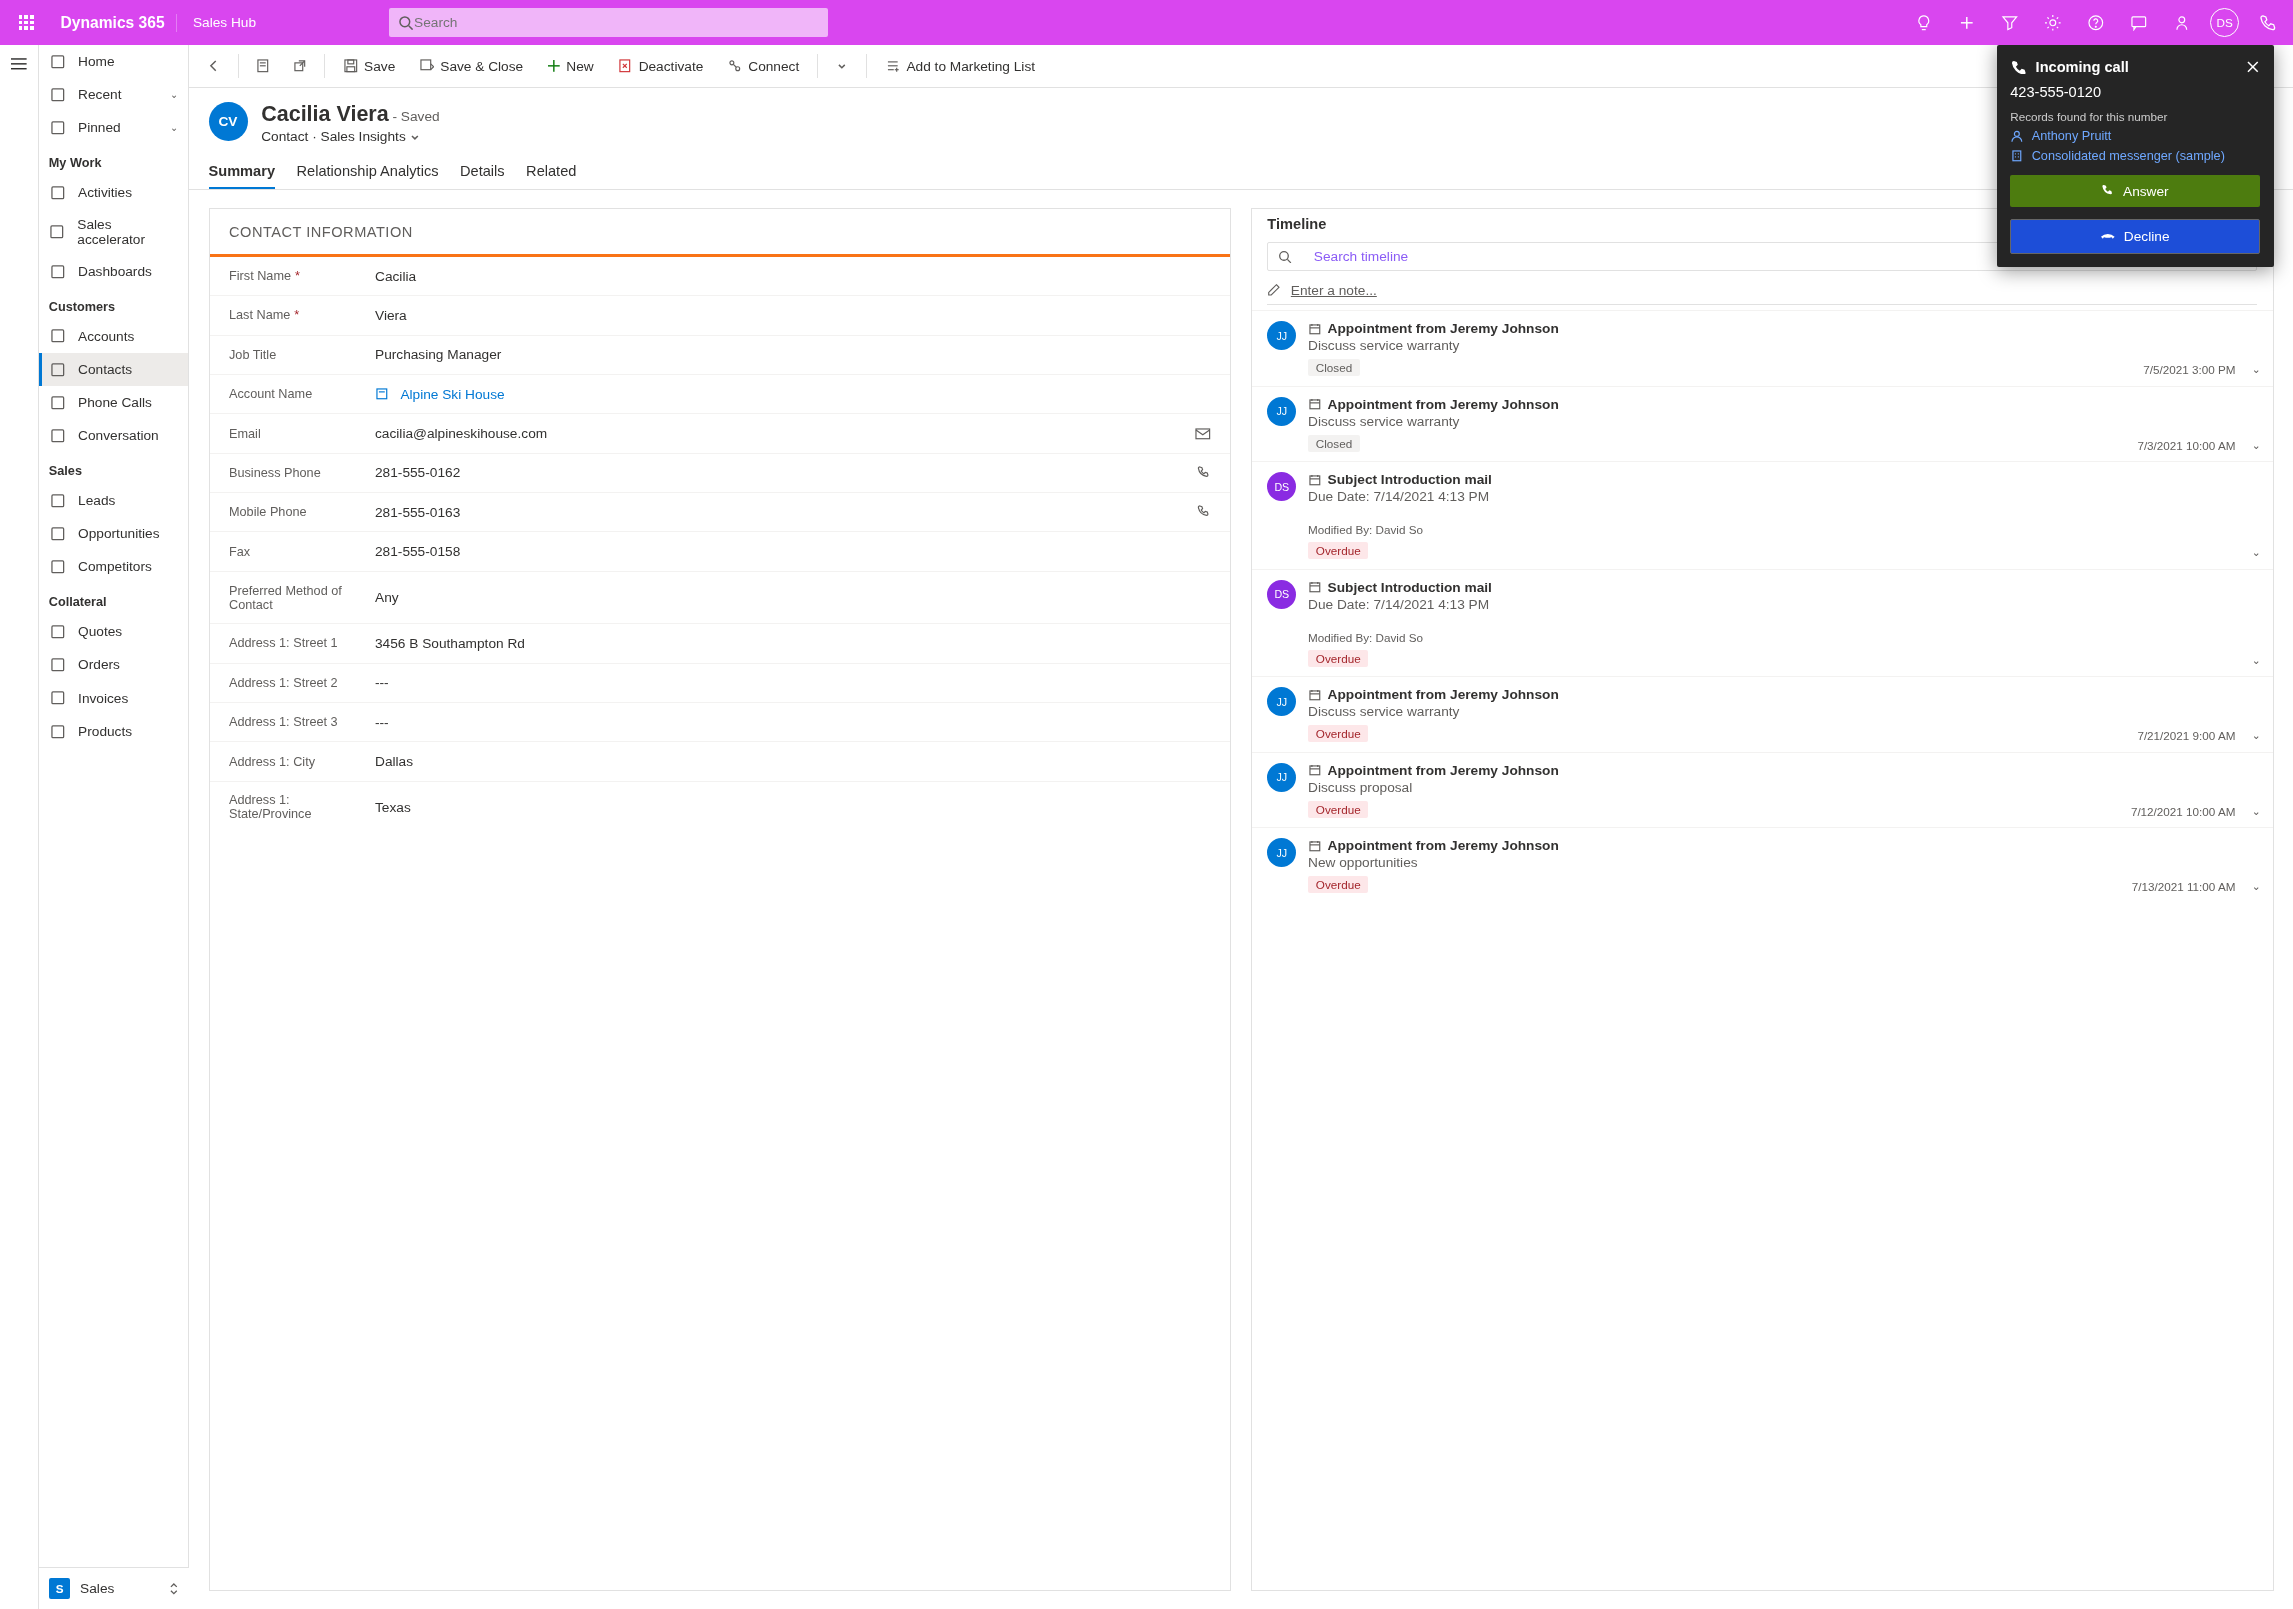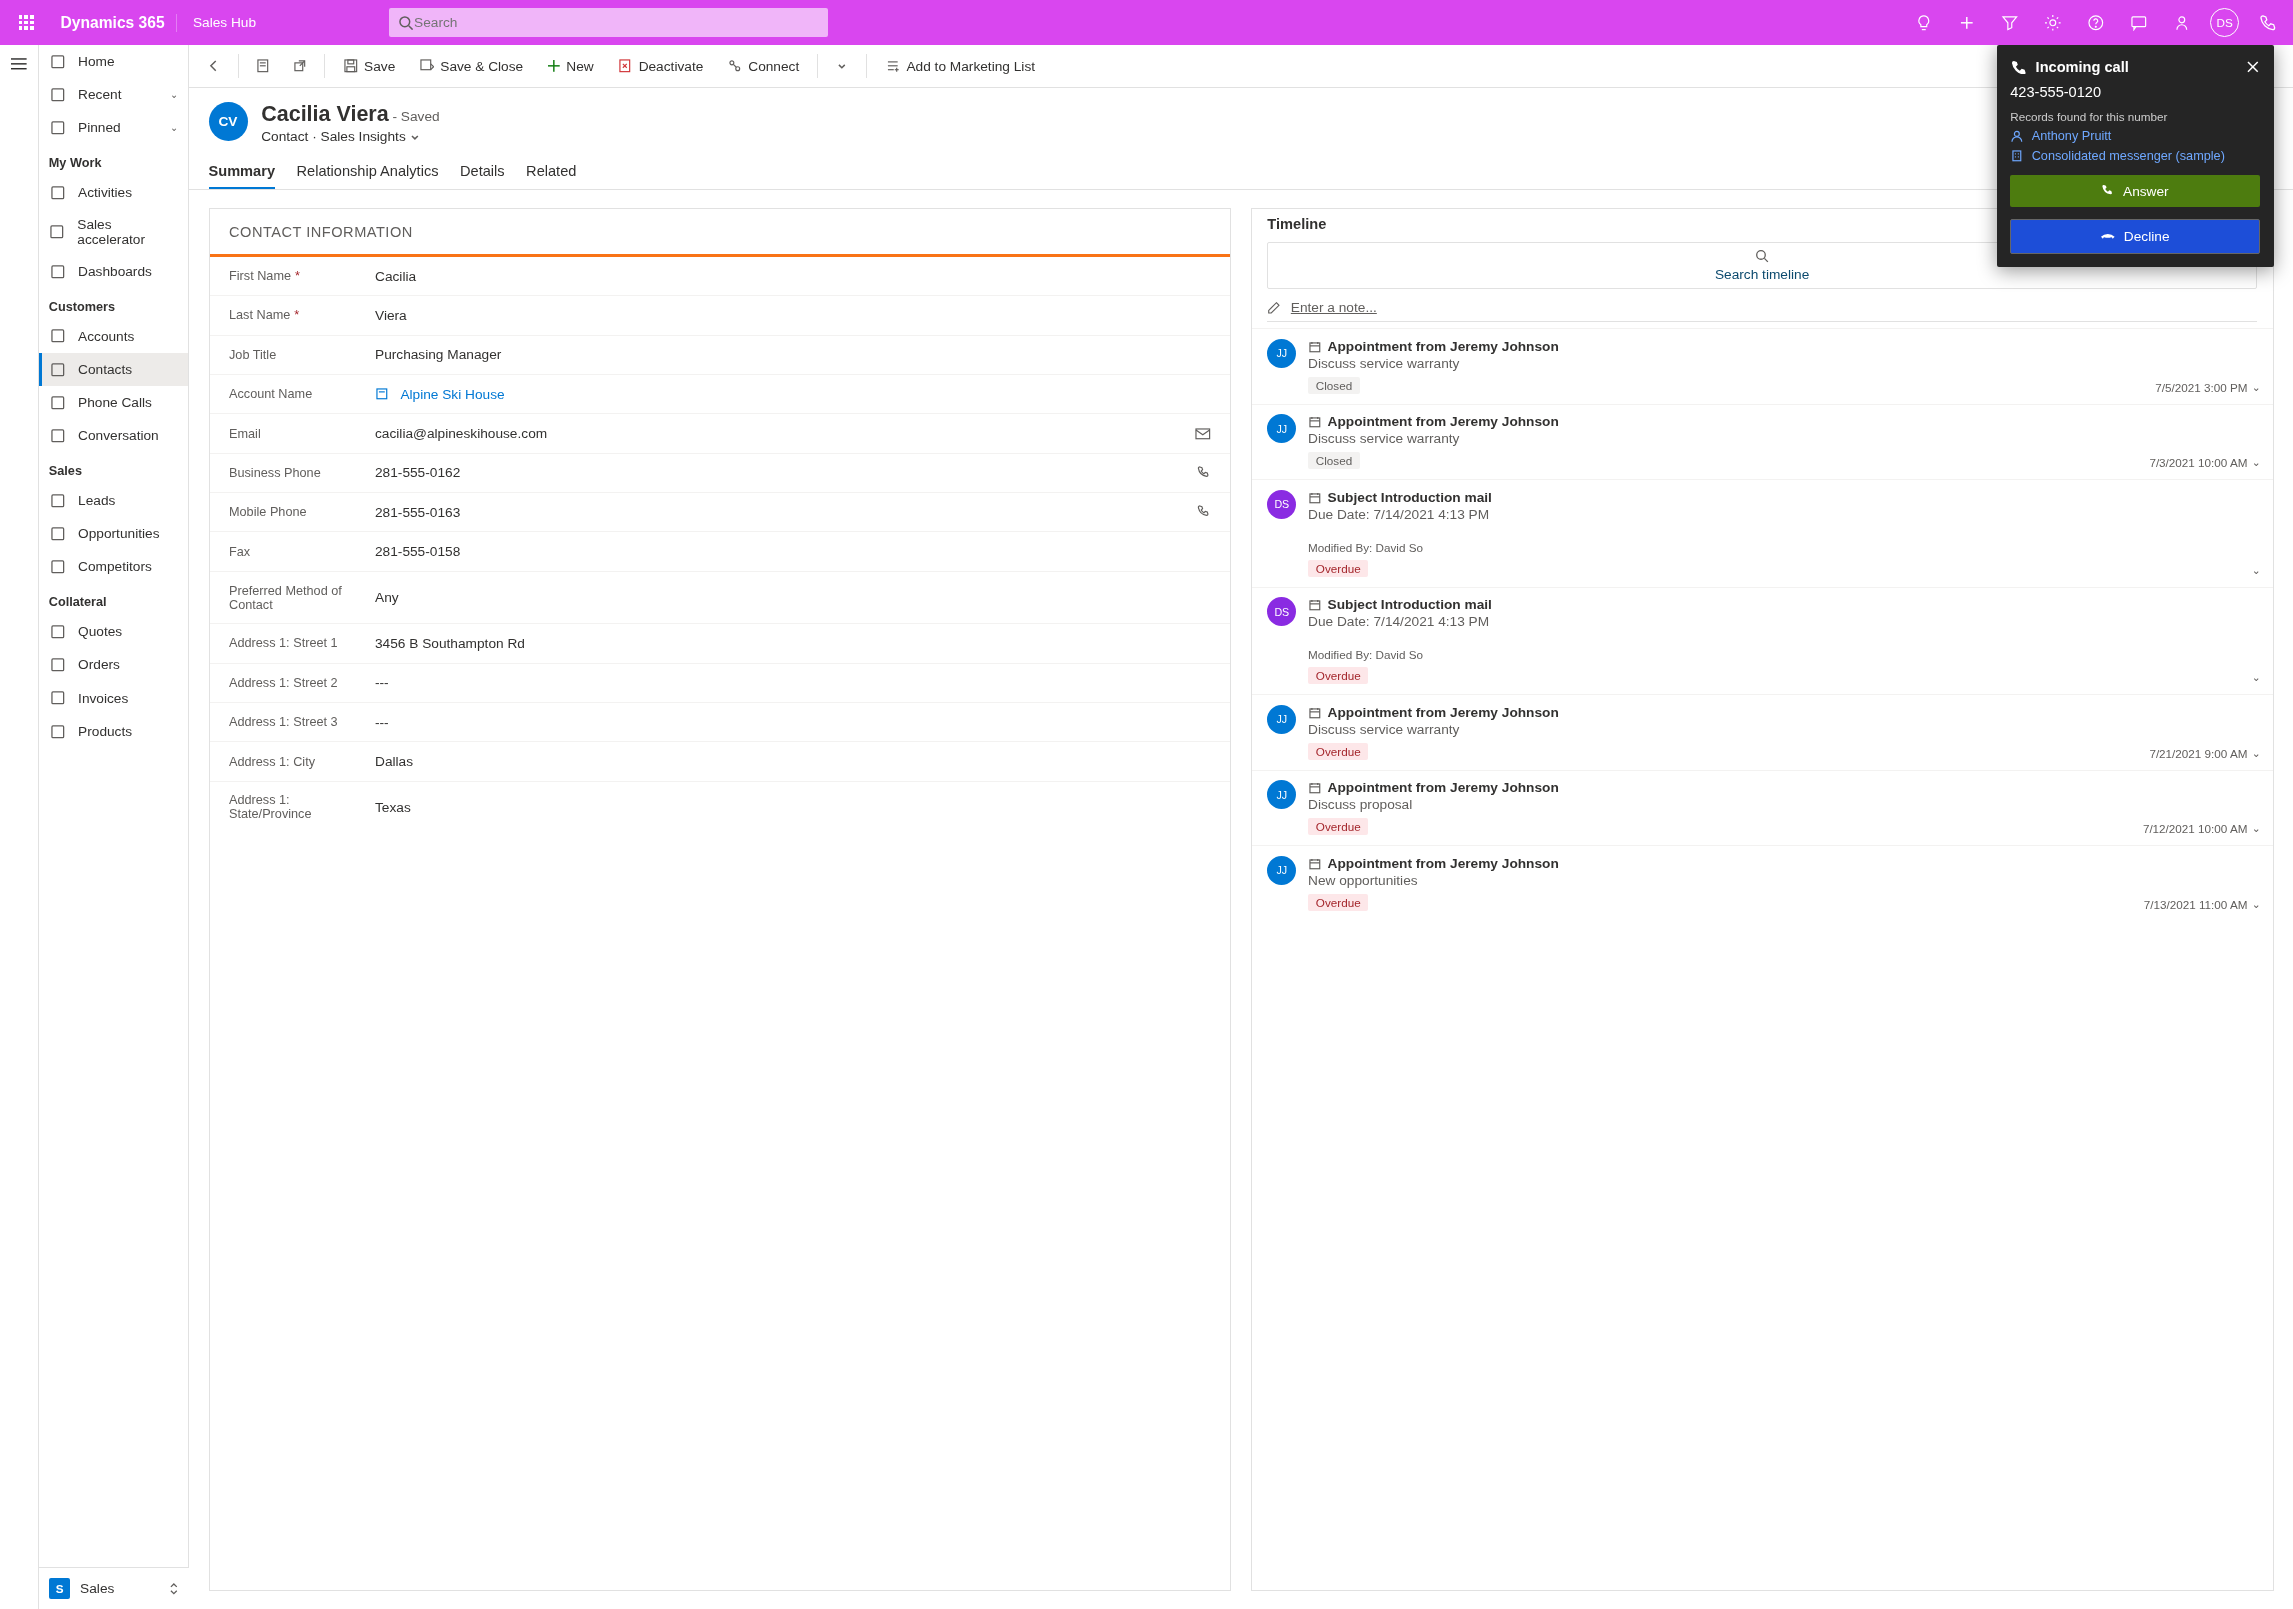--- a/index.html
+++ b/index.html
@@ -67,24 +67,24 @@
 .timeline-title { font-size:14.6px; font-weight:600; padding:3.9px 15.6px 9.8px; }
 .tl-item { display:flex; gap:11.7px; padding:9.8px 15.6px; border-top:1px solid #f3f2f1; position:relative; }
 .tl-avatar { width:29px; height:29px; border-radius:50%; display:flex; align-items:center; justify-content:center; font-size:10.7px; color:#fff; flex-shrink:0; }
 .tl-body { flex:1; }
 .tl-title { font-weight:600; font-size:13.7px; display:flex; align-items:center; gap:5.9px; }
 .tl-desc { font-size:13.7px; color:#605e5c; margin-top:2px; }
 .tl-meta { font-size:11.7px; color:#605e5c; margin-top:19px; }
 .badge { display:inline-block; font-size:11.7px; padding:2px 7.8px; border-radius:2px; margin-top:5.9px; }
 .badge.closed { background:#f3f2f1; color:#605e5c; }
 .badge.overdue { background:#fde7e9; color:#a4262c; }
-.tl-date { position:absolute; right:25px; bottom:9.8px; font-size:11.7px; color:#605e5c; }
+.tl-date { position:absolute; right:37px; bottom:9.8px; font-size:11.7px; color:#605e5c; }
 .tl-chev { position:absolute; right:11.7px; bottom:9.8px; color:#605e5c; font-size:10.7px; }
 
-.tl-search { margin:0 15.6px 5.9px; display:flex; align-items:center; gap:4px; border:1px solid #e1e1e1; padding:5.9px 9.8px; border-radius:2px; color:#0c4a6e;flex-direction:column; }
+.tl-search { margin:0 15.6px 5.9px; display:flex; align-items:center; gap:22px; border:1px solid #e1e1e1; padding:5.9px 9.8px; border-radius:2px; color:#8b5cf6; }
 .tl-note { margin:5.9px 15.6px; display:flex; align-items:center; gap:9.8px; color:#605e5c; padding:5.9px 0; border-bottom:1px solid #e1e1e1;text-decoration:underline; }
 
 
 .call-popup { position:absolute; top:0px; right:19.5px; width:277px; background:#252525; color:#fff; border-radius:2px; padding:13.7px; z-index:100; box-shadow:0 3.9px 19.5px rgba(0,0,0,0.4); }
 .call-head { display:flex; align-items:center; justify-content:space-between; }
 .call-title-row { display:flex; align-items:center; gap:9.8px; font-size:14.6px; font-weight:600; }
 .call-num { margin-top:9.8px; font-size:14.6px; }
 .call-sub { margin-top:9.8px; font-size:11.7px; color:#ccc; }
 .call-link { color:#6fa8ff; font-size:12.7px; display:flex; align-items:center; gap:7.8px; margin-top:5.9px; }
 .call-btn { margin-top:11.7px; padding:8.8px; text-align:center; border-radius:2px; cursor:pointer; display:flex; align-items:center; justify-content:center; gap:7.8px; font-size:13.7px; }

